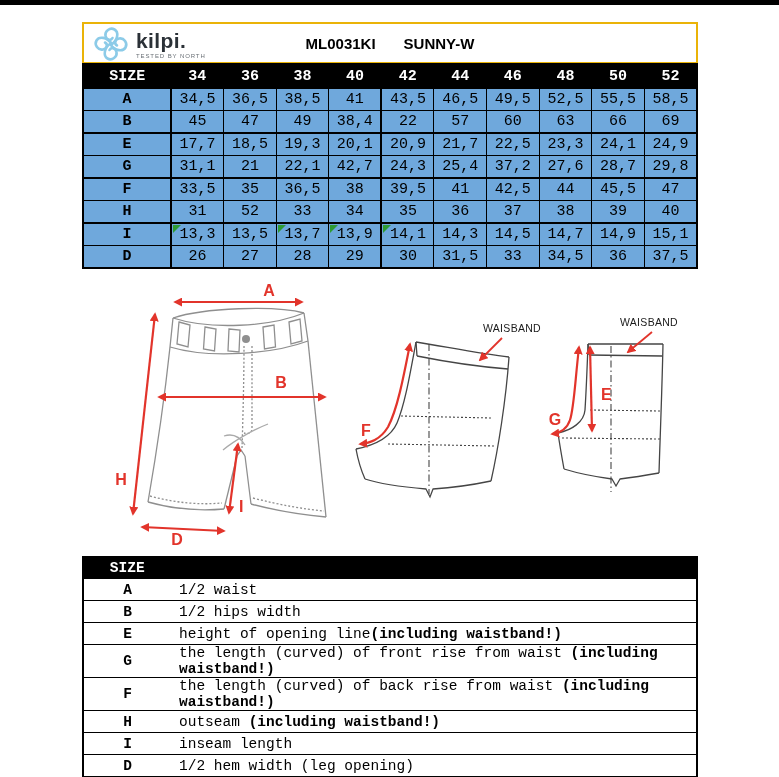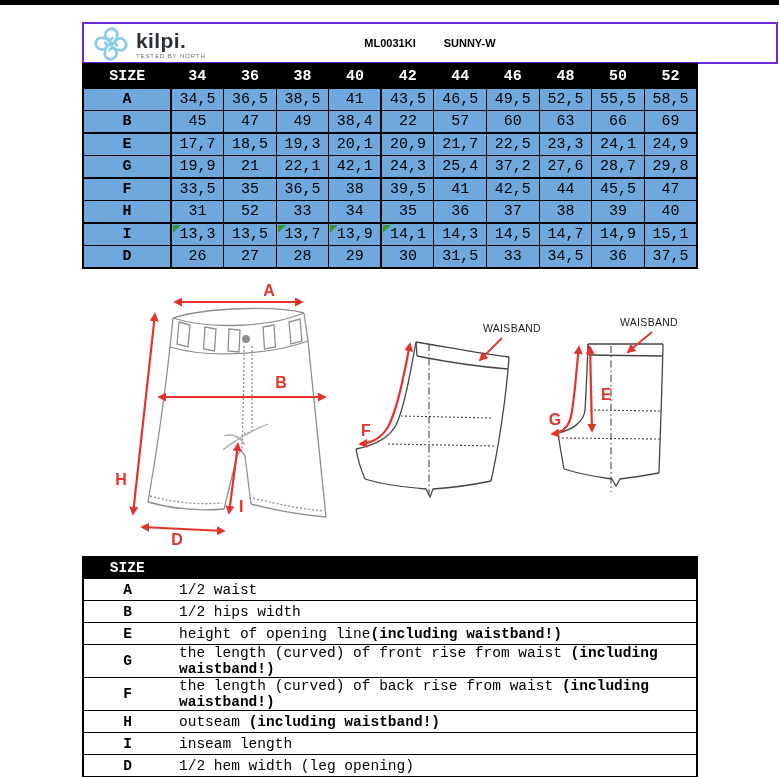--- a/index.html
+++ b/index.html
@@ -4,31 +4,31 @@
 <style>
   html,body { margin:0; padding:0; }
   body {
     width:779px; height:777px; position:relative; background:#fff;
     font-family:"Liberation Sans", sans-serif; overflow:hidden; color:#000;
   }
   .top-strip { position:absolute; left:0; top:0; width:779px; height:5px; background:#000; }
 
   
   .doc-header {
-    position:absolute; left:82px; top:22px; width:696px; height:42px;
-    border:2px solid #6d28d9; box-sizing:border-box; background:#fff;
+    position:absolute; left:82px; top:22px; width:616px; height:42px;
+    border:2px solid #eab308; box-sizing:border-box; background:#fff;
   }
   .brand { position:absolute; left:7px; top:1px; height:38px; display:flex; align-items:center; gap:5px; }
   .brand-text { display:flex; flex-direction:column; justify-content:center; }
   .brand-name { font-size:21px; font-weight:bold; color:#2b3137; letter-spacing:.4px; line-height:1; }
   .brand-tagline { font-size:6px; color:#6a7076; letter-spacing:.9px; margin-top:2px; text-transform:uppercase; }
   .doc-title {
     position:absolute; left:0; right:0; top:0; bottom:0;
     display:flex; align-items:center; justify-content:center; gap:28px;
-    font-weight:bold; font-size:11px;
+    font-weight:bold; font-size:15px;
   }
 
   
   table { border-collapse:collapse;font-family:Liberation Mono, monospace; }
   .size-table {
     position:absolute; left:82px; top:63px; width:616px;
     table-layout:fixed; border:2px solid #000;
   }
   .size-table th {
     background:#000; color:#fff; font-weight:bold; font-size:15px;
@@ -148,24 +148,24 @@
         <td>20,1</td>
         <td class="col-break">20,9</td>
         <td>21,7</td>
         <td>22,5</td>
         <td>23,3</td>
         <td>24,1</td>
         <td>24,9</td>
       </tr>
       <tr class="group-end">
         <td class="rowlabel">G</td>
-        <td>19,9</td>
+        <td>31,1</td>
         <td>21</td>
         <td>22,1</td>
-        <td>42,1</td>
+        <td>42,7</td>
         <td class="col-break">24,3</td>
         <td>25,4</td>
         <td>37,2</td>
         <td>27,6</td>
         <td>28,7</td>
         <td>29,8</td>
       </tr>
       <tr>
         <td class="rowlabel">F</td>
         <td>33,5</td>

